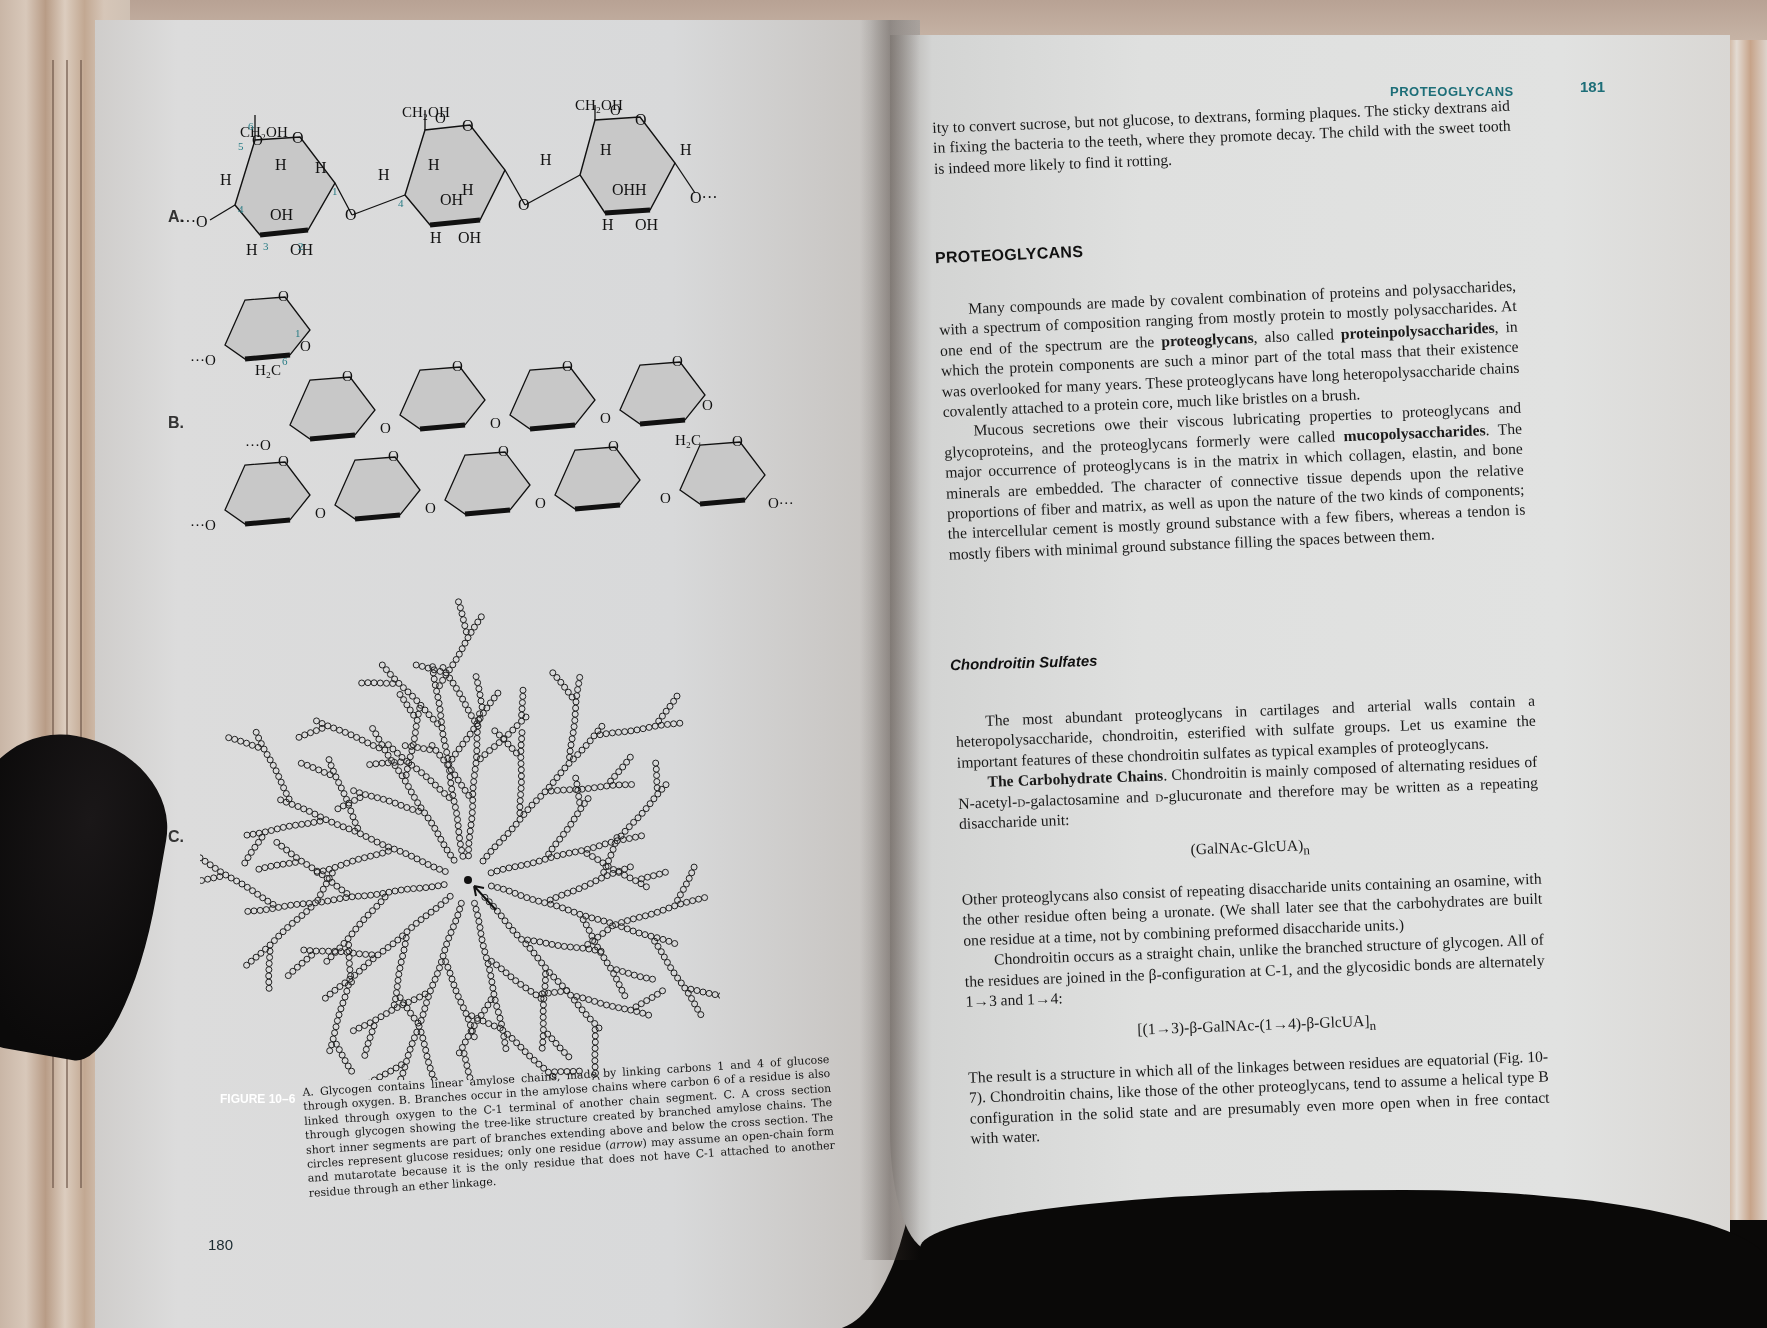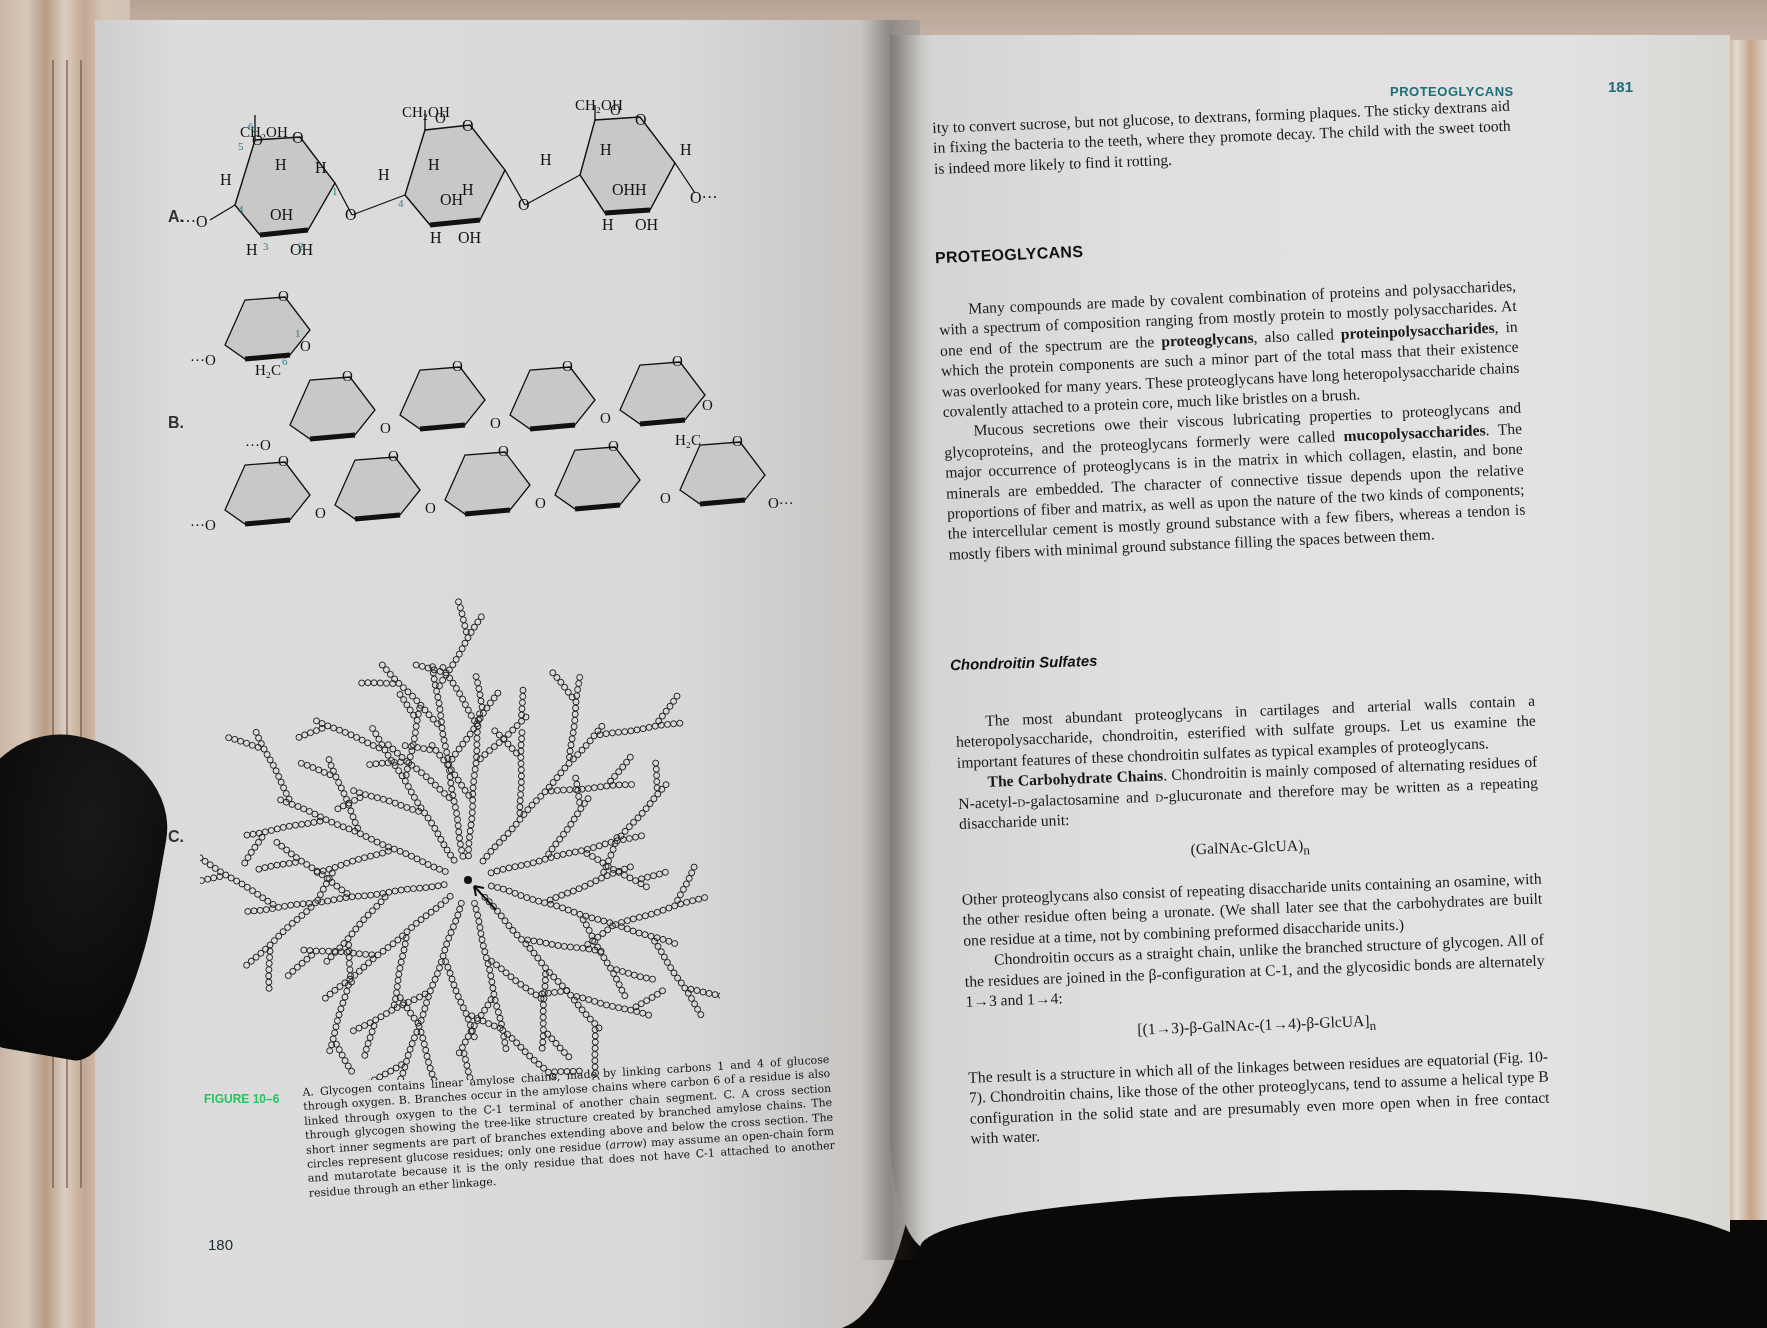--- a/index.html
+++ b/index.html
@@ -28,37 +28,37 @@
     background: #0a0908; border-top-left-radius: 500px 60px; border-top-right-radius: 380px 80px; }
 
   .thumb { position: absolute; left: -40px; top: 735px; width: 195px; height: 320px;
     background: radial-gradient(ellipse at 60% 25%, #1a1718 0%, #0b0a0a 70%);
     border-radius: 50% 60% 30% 40% / 30% 30% 60% 60%; transform: rotate(10deg); }
 
   
   .running-head { position: absolute; left: 1390px; top: 84px; font-family: "Liberation Sans", sans-serif;
     font-weight: bold; font-size: 13px; color: #1d6e78; letter-spacing: .5px; }
   .page-num-right { position: absolute; left: 1580px; top: 78px; font-family: "Liberation Sans", sans-serif;
-    font-weight: bold; font-size: 15px; color: #1d6e78; margin-left: 28px; }
+    font-weight: bold; font-size: 15px; color: #1d6e78; }
   .page-num-left { position: absolute; left: 208px; top: 1236px; font-family: "Liberation Sans", sans-serif;
     font-weight: normal; font-size: 15px; color: #1a2a30; }
 
   
   .rtext { position: absolute; font-size: 15.6px; line-height: 20.4px; text-align: justify; color: #1a1a1a; transform-origin: left top; }
   .rtext p { text-indent: 0; }
   .rtext p.ind { text-indent: 30px; }
   .rtext b { font-weight: bold; }
   .h2 { position: absolute; font-family: "Liberation Sans", sans-serif; font-weight: bold; font-size: 16px; color: #111; letter-spacing: .3px; }
   .h3 { position: absolute; font-family: "Liberation Sans", sans-serif; font-weight: bold; font-style: italic; font-size: 15px; color: #111; }
   .formula { display: block; text-align: center; margin: 14px 0 16px; }
   .sc { font-variant: small-caps; }
 
   
   .fig-label { position: absolute; font-family: "Liberation Sans", sans-serif; font-weight: bold; font-size: 16px; color: #333; }
-  .caption-head { position: absolute; left: 204px; top: 1092px; font-family: "Liberation Sans", sans-serif; font-weight: bold; font-size: 12px; color: #22c55e; text-align: right; }
+  .caption-head { position: absolute; left: 220px; top: 1092px; font-family: "Liberation Sans", sans-serif; font-weight: bold; font-size: 12px; color: #ffffff; text-align: right; }
   .caption { position: absolute; left: 302px; top: 1086px; width: 528px; font-family: "DejaVu Serif", serif; font-size: 11px; line-height: 14.4px; color: #151515; text-align: justify; transform: rotate(-3.6deg); transform-origin: left top; }
   .caption i { font-style: italic; }
   svg text { font-family: "Liberation Serif", serif; }
 </style>
 </head>
 <body>
 
 <div class="top-band"></div>
 <div class="book-edge-left">
   <span class="stripe" style="left:52px"></span>

